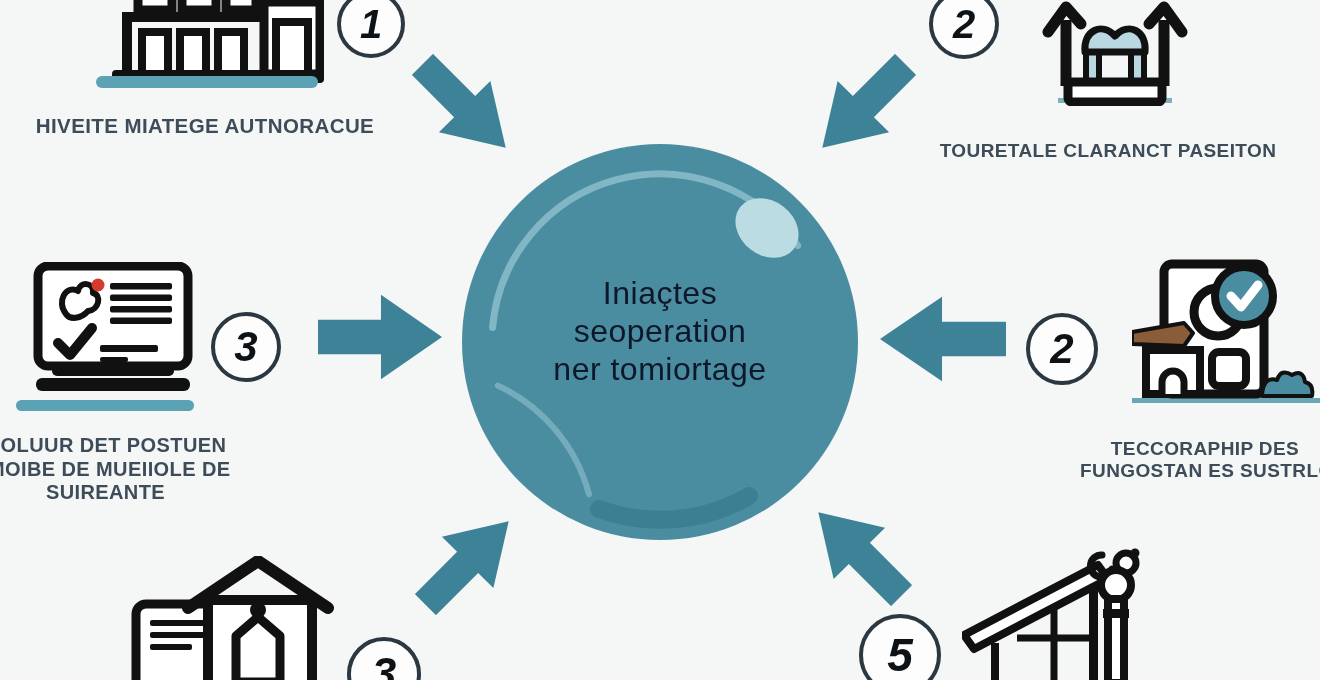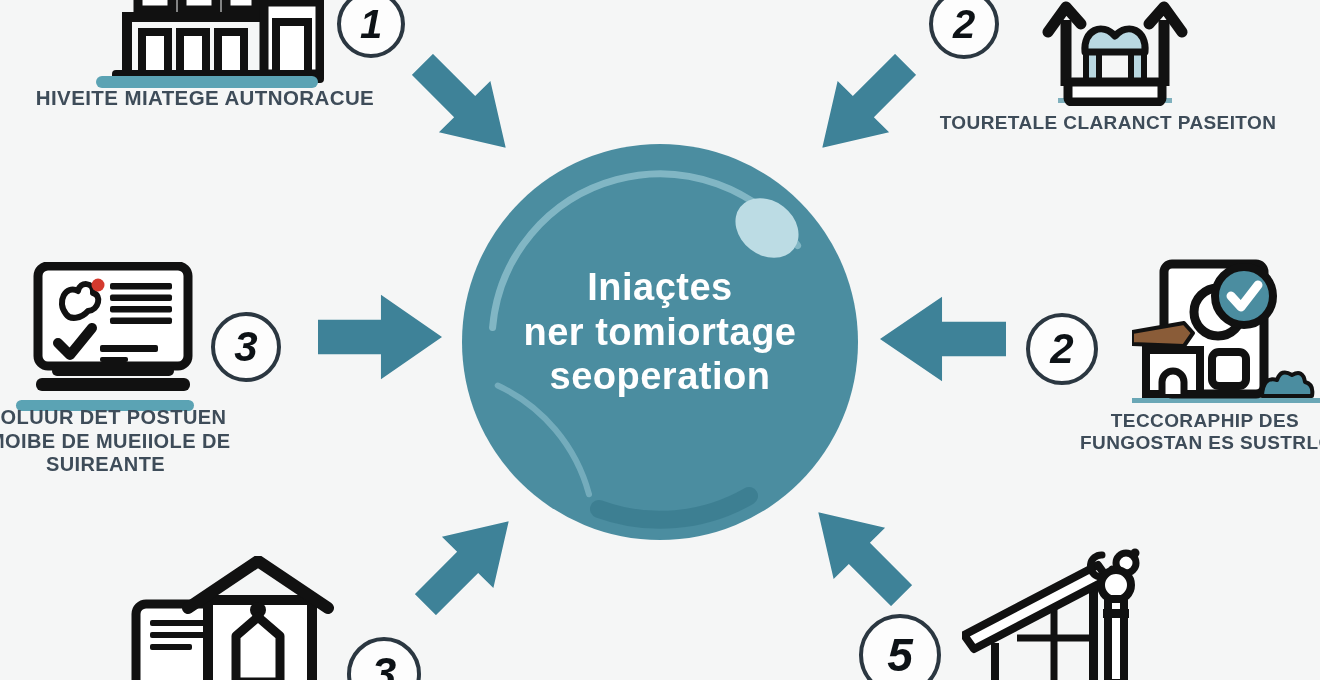--- a/index.html
+++ b/index.html
@@ -9,33 +9,33 @@
   }
   .abs{position:absolute}
   .num{
     position:absolute;border-radius:50%;background:#fdfdfd;
     border:4px solid #2b3741;box-sizing:border-box;
     display:flex;align-items:center;justify-content:center;
     font-weight:bold;font-style:italic;color:#0d1216;
   }
   .label{
     position:absolute;color:#3e4c59;font-weight:bold;text-align:center;
-    letter-spacing:.4px;line-height:1.18;white-space:nowrap;
+    letter-spacing:.4px;line-height:1.18;white-space:nowrap;margin-top:28px;
   }
   .bar{
     position:absolute;background:#5ba3b4;border-radius:6px;
   }
   .big-circle{
     position:absolute;left:462px;top:144px;width:396px;height:396px;
     border-radius:50%;background:#4b8da0;
   }
   .center-text{
     position:absolute;inset:0;display:flex;flex-direction:column;
-    align-items:center;justify-content:center;color:#ffffff;
-    font-weight:bold;font-size:38px;line-height:1.18;
+    align-items:center;justify-content:center;color:#0f172a;
+    font-weight:normal;font-size:32px;line-height:1.18;
     transform:translateY(-10px);letter-spacing:.5px;
   }
   .arrow{position:absolute}
   .arrow svg{display:block;width:100%;height:100%}
 </style>
 </head>
 <body>
 
 <div class="big-circle">
   <svg class="abs" style="left:0;top:0" width="396" height="396" viewBox="0 0 396 396">
@@ -43,22 +43,22 @@
     <path d="M 30.6 183.4 A 168 168 0 0 1 335.6 101.6" fill="none" stroke="#93c4d0" stroke-width="7" stroke-linecap="round" opacity="0.75"></path>
 
     <path d="M 35.7 241.5 A 168 168 0 0 1 127 350.3" fill="none" stroke="#8fc2cf" stroke-width="6" stroke-linecap="round" opacity="0.6"></path>
 
     <path d="M 137 365 A 178 178 0 0 0 287 352" fill="none" stroke="#3b7c8f" stroke-width="18" stroke-linecap="round" opacity="0.85"></path>
 
     <ellipse cx="305" cy="84" rx="34" ry="27" fill="#bcdce4" transform="rotate(38 305 84)"></ellipse>
   </svg>
   <div class="center-text">
     <span>Iniaçtes</span>
+    <span>seoperation</span>
     <span>ner tomiortage</span>
-    <span>seoperation</span>
   </div>
 </div>
 
 <div class="arrow" style="left:405px;top:63px;width:118px;height:86px;transform:rotate(45deg)">
   <svg viewBox="0 0 130 104" preserveAspectRatio="none">
       <polygon points="0,34 66,34 66,8 130,52 66,96 66,70 0,70" fill="#3e8298"></polygon>
     </svg>
 </div>
 <div class="arrow" style="left:805px;top:63px;width:118px;height:86px;transform:rotate(135deg)">
   <svg viewBox="0 0 130 104" preserveAspectRatio="none">

